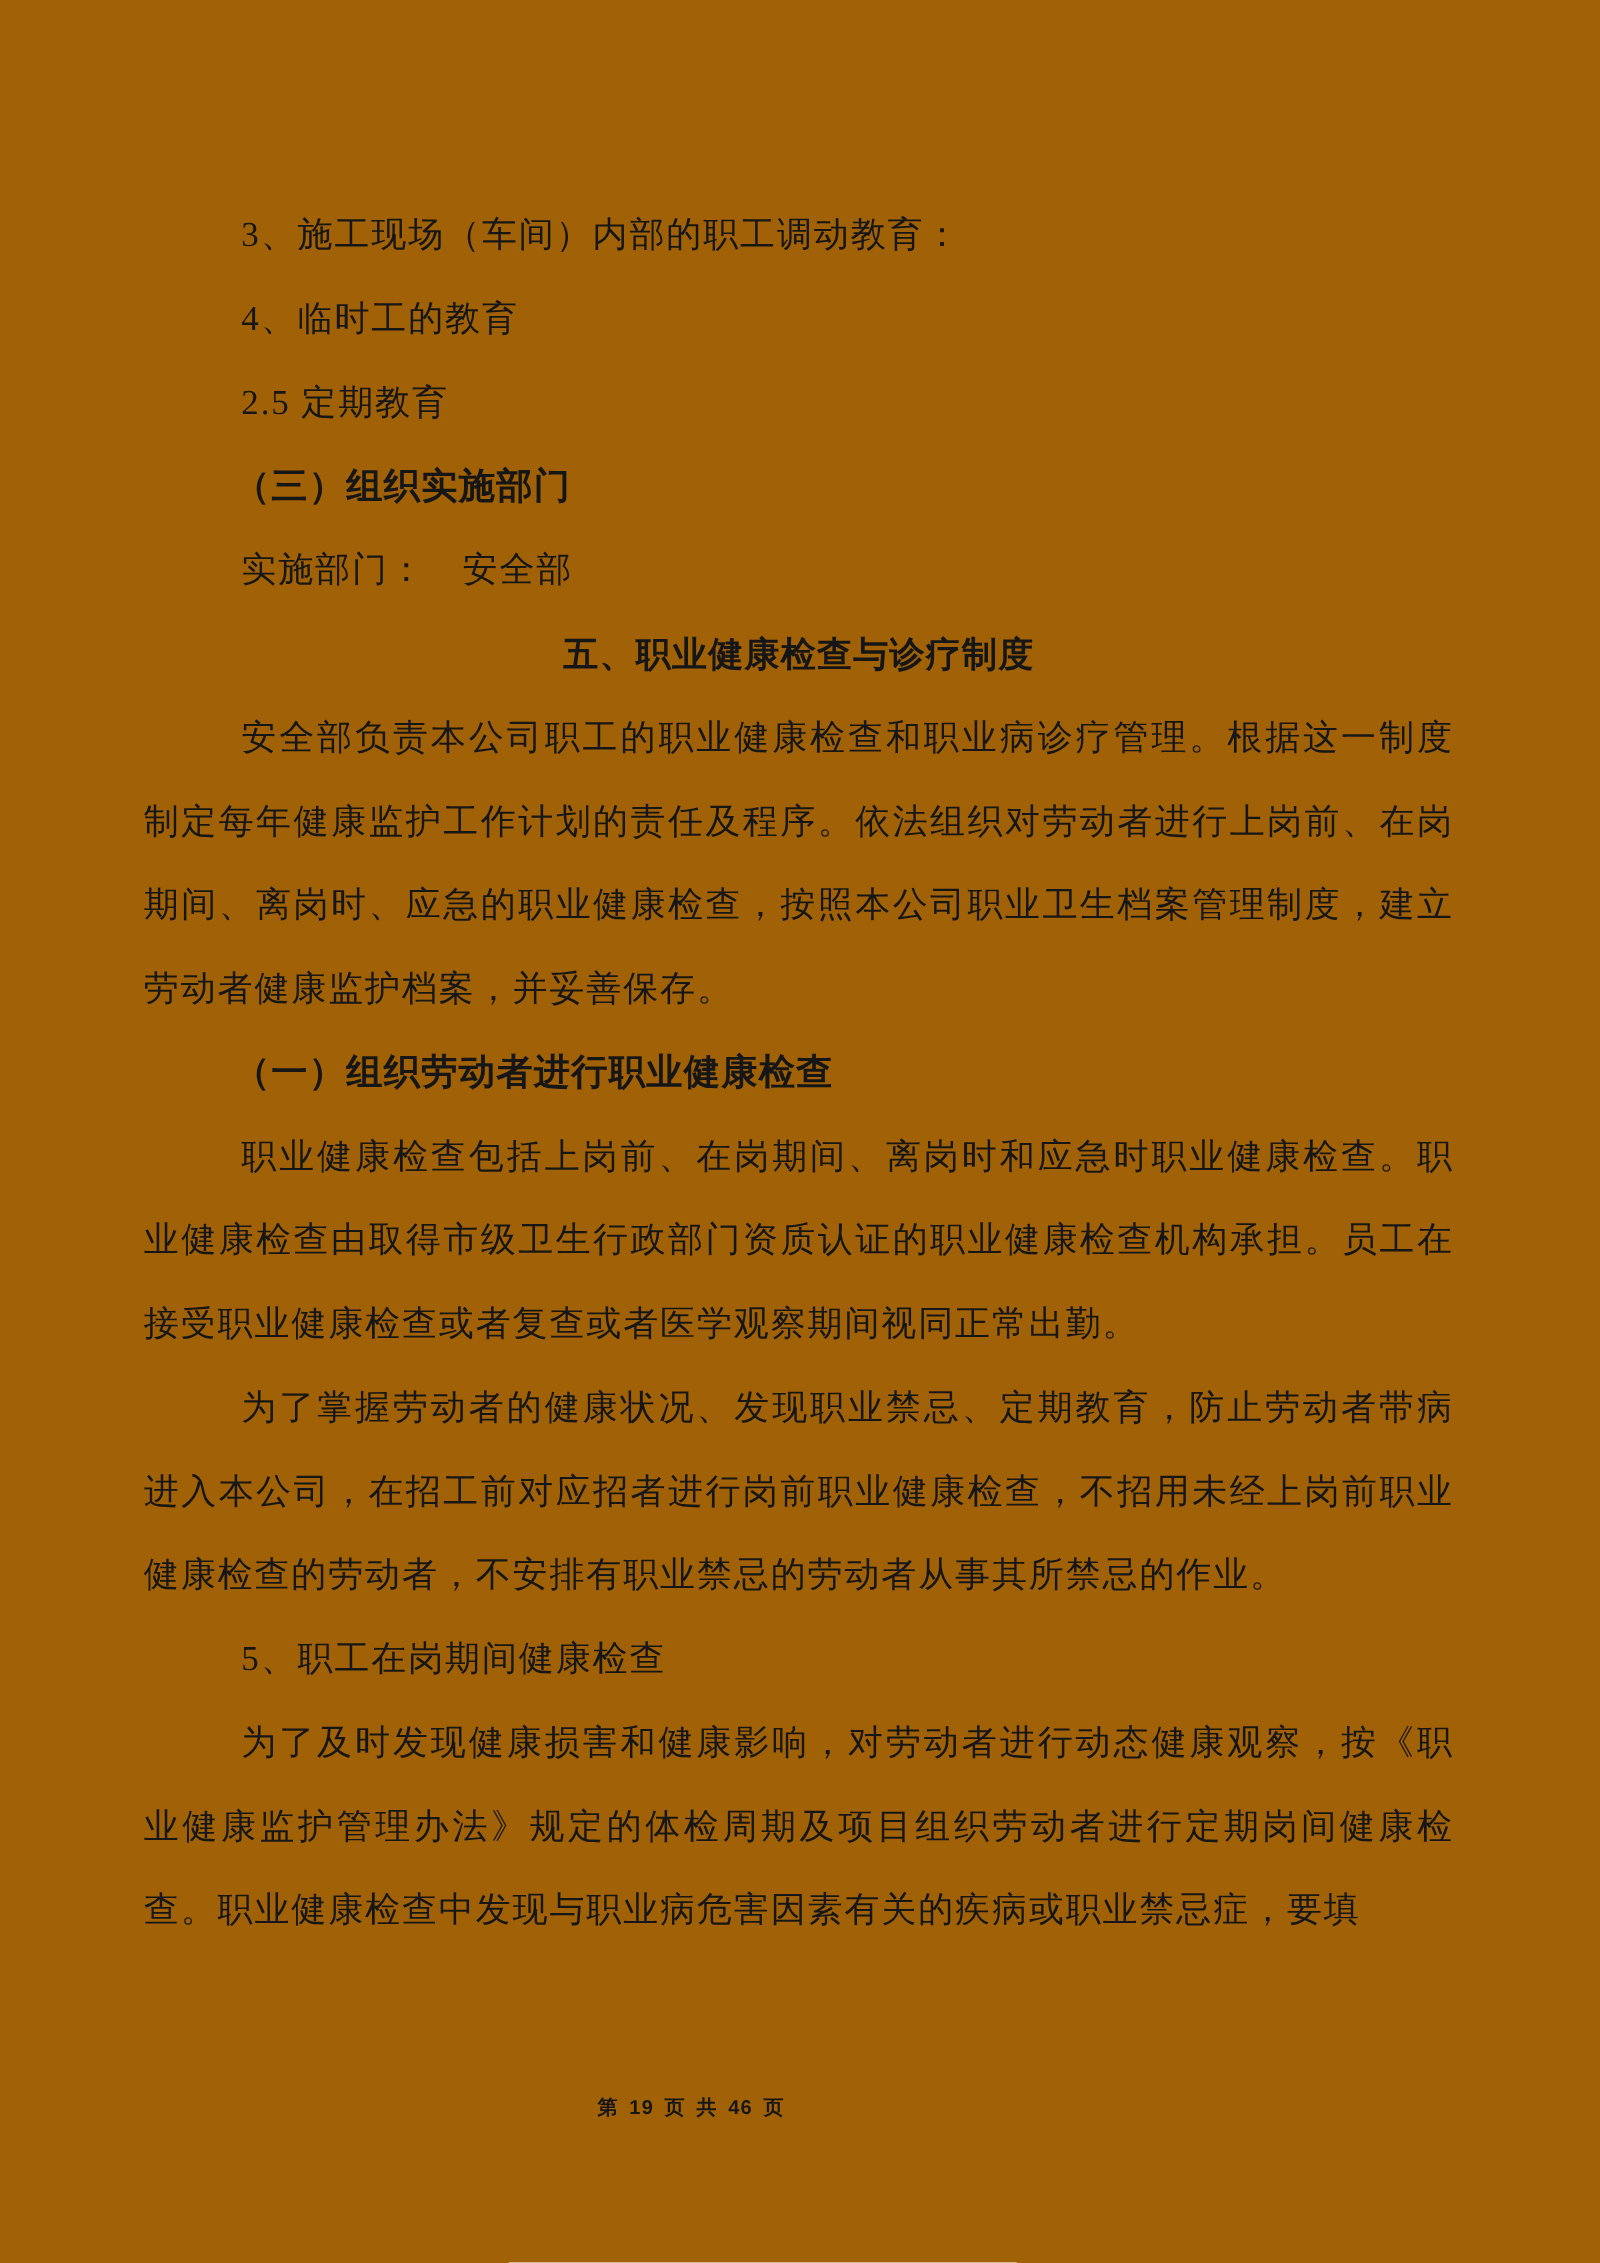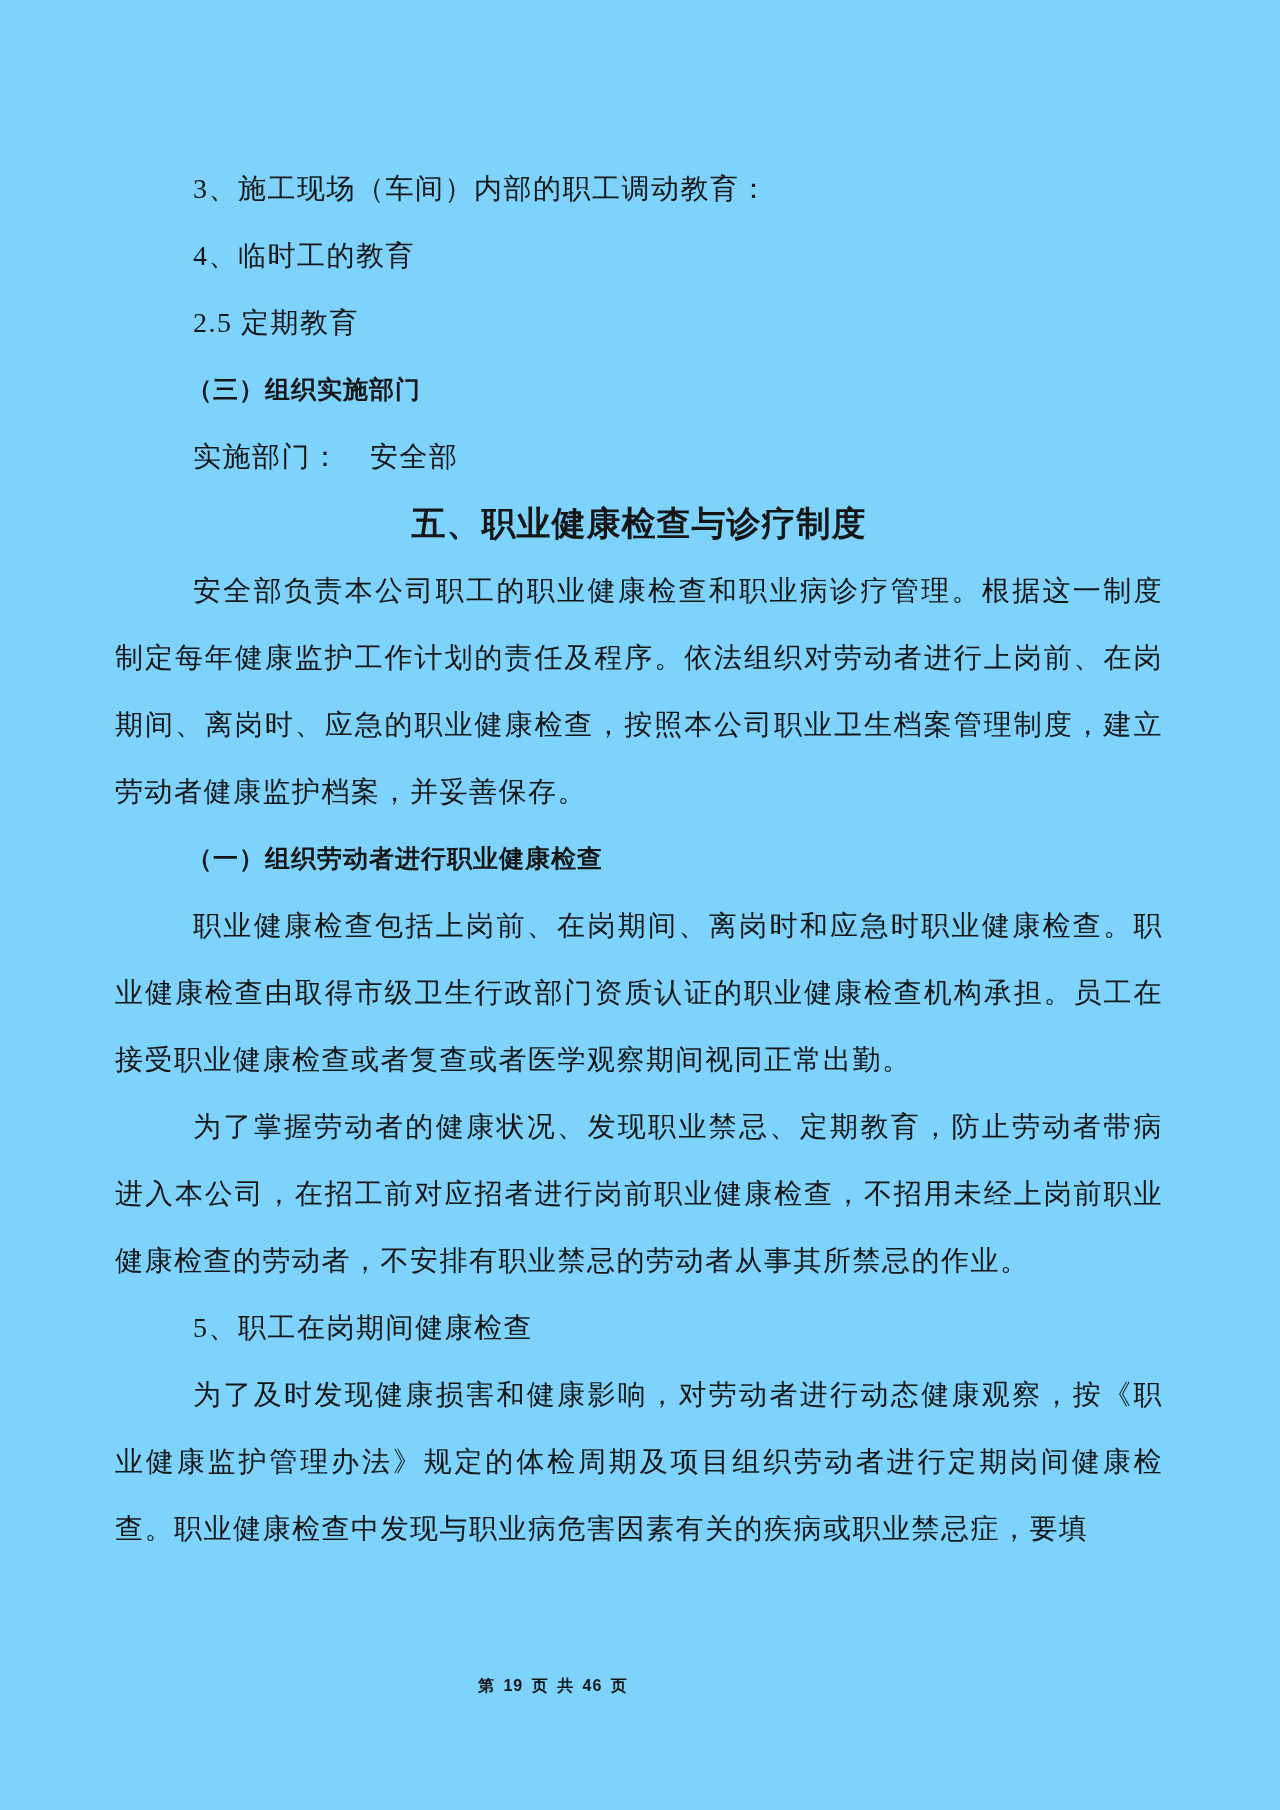--- a/index.html
+++ b/index.html
@@ -4,21 +4,21 @@
 <style>
   html, body {
     margin: 0;
     padding: 0;
     background: #ffffff;
   }
   .page {
     position: relative;
     width: 1280px;
     height: 1810px;
-    background: #7dd3fc;
+    background: #a16207;
     overflow: hidden;
     font-family: "Liberation Serif", "DejaVu Serif", serif;
     color: #161616;
   }
   .content {
     position: absolute;
     top: 155px;
     left: 115px;
     width: 1048px;
     font-size: 28px;
@@ -39,28 +39,28 @@
   }
   .para {
     text-indent: 78px;
     text-align: justify;
     text-justify: inter-character;
   }
   .h2 {
     text-indent: 72px;
     font-family: "Liberation Sans", "DejaVu Sans", sans-serif;
     font-weight: 700;
-    font-size: 25px;
+    font-size: 29px;
     text-align: left;
     letter-spacing: 1px;
   }
   .h1 {
     font-family: "Liberation Sans", "DejaVu Sans", sans-serif;
     font-weight: 700;
-    font-size: 34px;
+    font-size: 28px;
     text-align: center;
     text-indent: 0;
     letter-spacing: 1px;
   }
   .footer {
     position: absolute;
     top: 1676px;
     left: 478px;
     font-family: "Liberation Sans", "DejaVu Sans", sans-serif;
     font-weight: 700;

